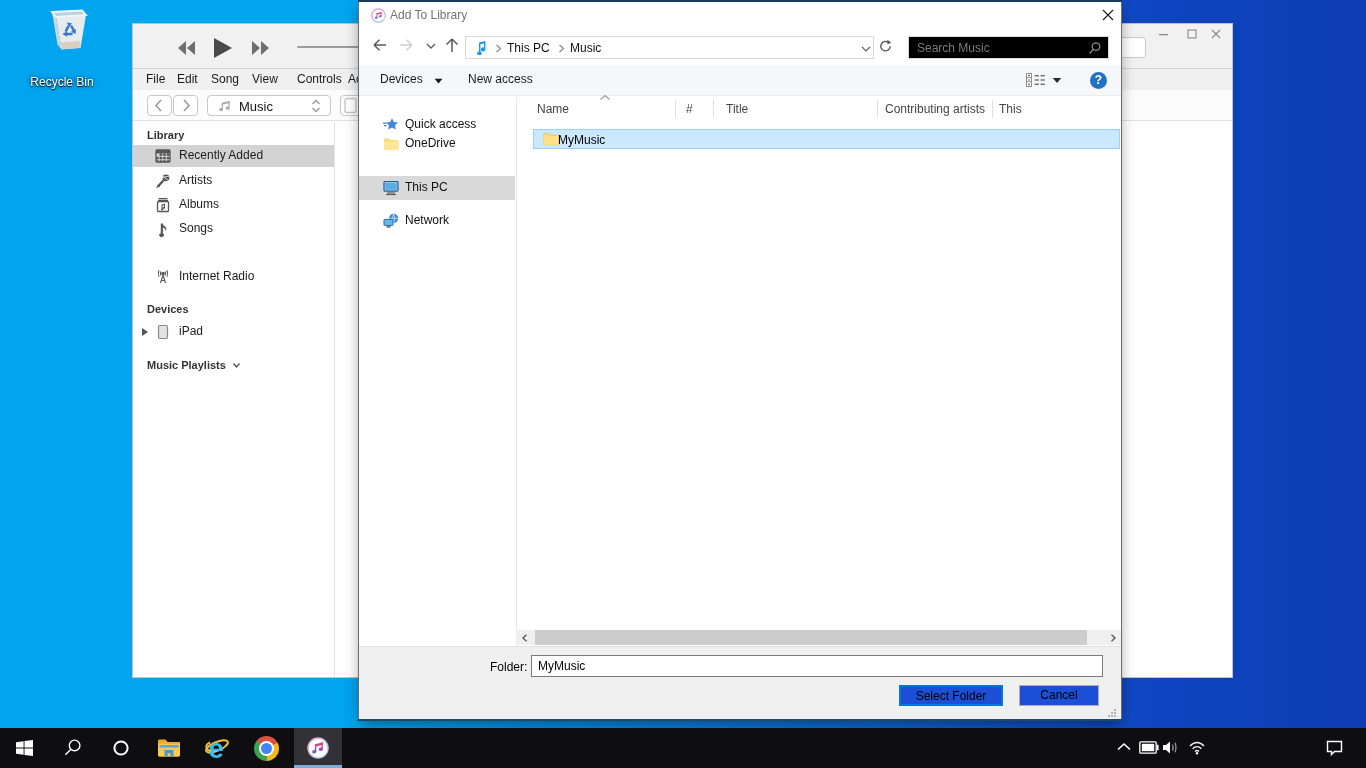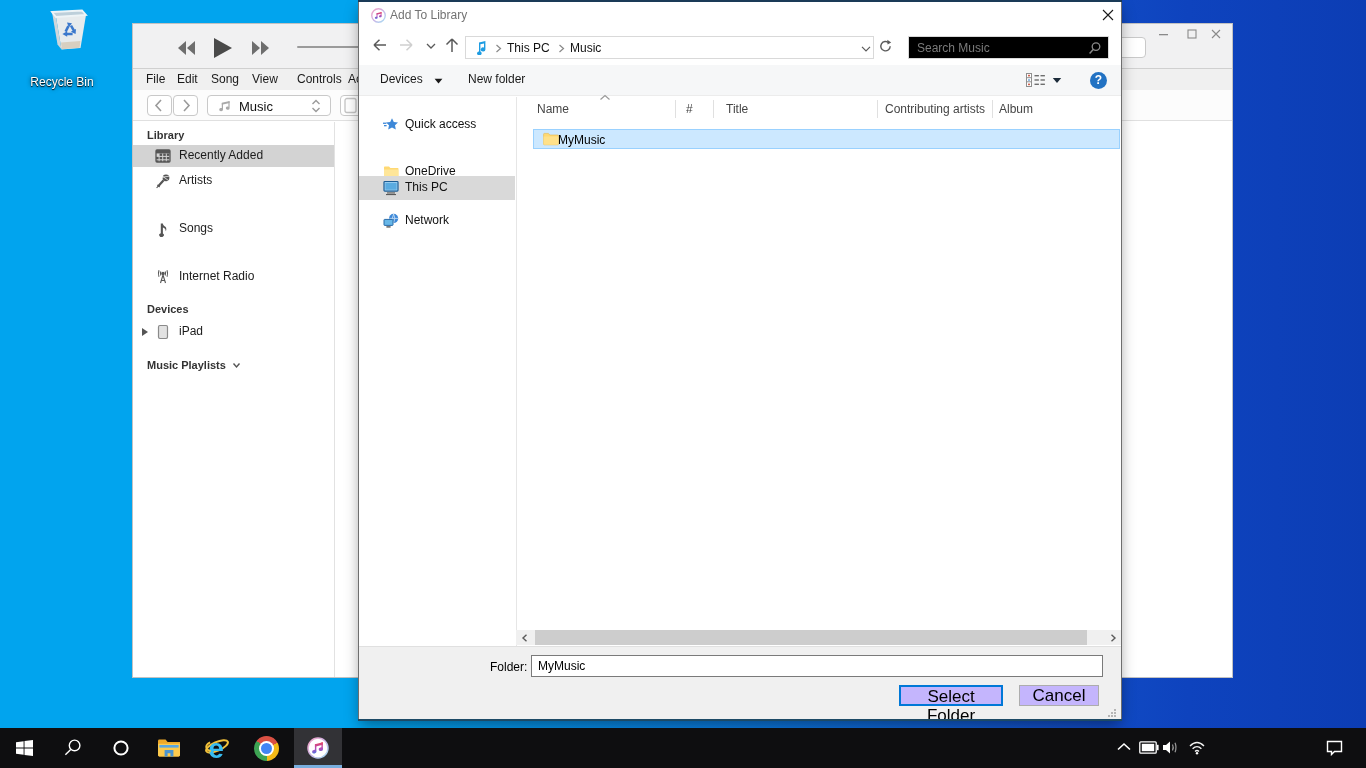--- a/index.html
+++ b/index.html
@@ -30,21 +30,21 @@
   
   #dlg { left:358px; top:0; width:764px; height:721px; background:#fff;
     box-shadow:0 6px 14px -2px rgba(0,0,0,.4); }
   #dlg .row-addr { position:absolute; left:0; top:30px; width:100%; height:31px; background:#fff; }
   #dlg .row-tool { position:absolute; left:0; top:65px; width:100%; height:31px; background:#f6f7f8; border-bottom:1px solid #ececec; }
   .navitem { position:absolute; left:0; width:157px; height:24px; font-size:12px; color:#111; }
   .navitem .txt { position:absolute; left:47px; top:4px; }
   .navic { position:absolute; left:25px; top:4px; width:16px; height:16px; }
   .hdrtxt { position:absolute; top:0; font-size:12px; color:#454545; }
   .colsep { position:absolute; top:2px; width:1px; height:18px; background:#e0e0e0; }
-  .btn { position:absolute; font-size:17px; color:#000; background:#c4b5fd; border:1px solid #adadad; text-align:center; }
+  .btn { position:absolute; font-size:12px; color:#000; background:#1d4ed8; border:1px solid #adadad; text-align:center; }
 
   
   #taskbar { left:0; top:728px; width:1366px; height:40px; background:#0e0e10; }
   .tbi { position:absolute; top:0; width:40px; height:40px; display:flex; align-items:center; justify-content:center; }
 </style>
 </head>
 <body>
 
 <svg width="0" height="0" style="position:absolute">
   <defs>
@@ -170,20 +170,29 @@
   </div>
   <div class="sb-row" style="top:146px">
     <svg class="sb-ic" viewBox="0 0 16 16">
         <circle cx="11" cy="4.8" r="3.4" fill="#555"></circle>
         <path d="M6.5 2.5 L13.5 7.5 M5.2 4.5 L14 3.2" stroke="#fff" stroke-width="0.7" fill="none"></path>
         <path d="M8.6 7.2 L3.2 13.2" stroke="#555" stroke-width="2.2"></path>
         <path d="M3.6 12.6 L1.6 15 M2.4 11.8 L4.6 14" stroke="#555" stroke-width="1.1"></path>
       </svg>
     <span class="txt">Artists</span>
   </div>
+  <div class="sb-row" style="top:170px">
+    <svg class="sb-ic" viewBox="0 0 16 16">
+        <rect x="2.5" y="4.5" width="11" height="10" rx="1" fill="none" stroke="#555" stroke-width="1.3"></rect>
+        <rect x="3.5" y="1" width="9" height="1.2" fill="#555"></rect>
+        <rect x="3" y="2.8" width="10" height="1.2" fill="#555"></rect>
+        <path d="M6.5 11.5 L6.5 7.5 L10 6.8 L10 10.8 A1.2 1 0 1 1 9 9.9 L9 8.2 L7.5 8.5 L7.5 11.4 A1.2 1 0 1 1 6.5 11.5Z" fill="#555"></path>
+      </svg>
+    <span class="txt">Albums</span>
+  </div>
   <div class="sb-row" style="top:194px">
     <svg class="sb-ic" viewBox="0 0 16 16">
         <path d="M5.8 12.2 L5.8 2.4 L7.9 2.4 C8 4.2 9.4 4.8 10.4 5.8 C11.7 7.1 11.5 9.3 10.6 10.3 C10.9 8.5 9.8 7.4 7.9 6.6 L7.9 12.5 A2.3 2 0 1 1 5.8 12.2 Z" fill="#555"></path>
       </svg>
     <span class="txt">Songs</span>
   </div>
   <div class="sb-row" style="top:242px">
     <svg class="sb-ic" viewBox="0 0 16 16">
         <g stroke="#555" fill="none" stroke-width="1.1">
           <circle cx="8" cy="4.5" r="1.2" fill="#555"></circle>
@@ -274,21 +283,21 @@
         <path d="M5.2 8.6 L1.6 12.4" stroke="#8a8a8a" stroke-width="1.5"></path>
       </svg>
     </div>
   </div>
 
   <div class="row-tool">
     <span class="abs" style="left:22px;top:7px;font-size:12px;color:#1a1a1a">Devices</span>
     <svg class="abs" style="left:76px;top:13px" width="9" height="6" viewBox="0 0 9 6">
         <polygon points="0.6,0.8 8.4,0.8 4.5,5.4" fill="#1a1a1a"></polygon>
       </svg>
-    <span class="abs" style="left:110px;top:7px;font-size:12px;color:#1a1a1a">New folder</span>
+    <span class="abs" style="left:110px;top:7px;font-size:12px;color:#1a1a1a">New access</span>
     <svg class="abs" style="left:668px;top:8px" width="20" height="14" viewBox="0 0 20 14">
       <g stroke="#8f8f8f" fill="none" stroke-width="1">
         <rect x="0.5" y="0.5" width="5" height="13" fill="#fff"></rect>
         <rect x="0.5" y="0.5" width="5" height="4.2"></rect>
           <rect x="0.5" y="8.8" width="5" height="4.7"></rect>
       </g>
       <rect x="2.2" y="1.8" width="1.6" height="1.6" fill="#c23b22"></rect>
       <rect x="2.2" y="6.2" width="1.6" height="1.6" fill="#5b9bd5"></rect>
       <rect x="2.2" y="10.6" width="1.6" height="1.6" fill="#c23b22"></rect>
       <g fill="#6e6e6e">
@@ -307,21 +316,21 @@
   </div>
 
   <div class="navitem" style="top:113px">
     <svg class="navic" viewBox="0 0 16 16">
       <path d="M9 1.2 L10.8 5 L15 5.5 L12 8.3 L12.8 12.5 L9 10.4 L5.2 12.5 L6 8.3 L3 5.5 L7.2 5 Z" fill="#3d88d8"></path>
       <rect x="0" y="5.6" width="3.4" height="1.3" fill="#3d88d8"></rect>
         <rect x="1" y="8" width="2.6" height="1.3" fill="#3d88d8"></rect>
     </svg>
     <span class="txt">Quick access</span>
   </div>
-  <div class="navitem" style="top:160px">
+  <div class="navitem" style="top:132px">
     <svg class="navic" viewBox="0 0 16 16">
       <path d="M1 3.2 Q1 2.4 1.8 2.4 L6 2.4 L7.4 4 L15 4 Q15.4 4 15.4 4.6 L15.4 13 Q15.4 13.8 14.6 13.8 L1.8 13.8 Q1 13.8 1 13 Z" fill="#ffd973"></path>
       <path d="M1 5.4 L15.4 5.4 L15.4 13 Q15.4 13.8 14.6 13.8 L1.8 13.8 Q1 13.8 1 13 Z" fill="#ffe699"></path>
     </svg>
     <span class="txt">OneDrive</span>
   </div>
   <div class="navitem" style="top:176px;background:#d9d9d9;height:24px">
     <svg class="navic" style="top:4px" viewBox="0 0 16 16">
       <rect x="1" y="1.5" width="14" height="9.6" rx="0.8" fill="#9ed0f2" stroke="#1d5d94" stroke-width="1.2"></rect>
       <rect x="2.4" y="2.9" width="11.2" height="6.8" fill="#5aabe0"></rect>
@@ -341,21 +350,21 @@
   </div>
   <div class="abs" style="left:158px;top:97px;width:1px;height:549px;background:#e6e6e6"></div>
 
   <svg class="abs" style="left:241px;top:94px" width="12" height="7" viewBox="0 0 12 7">
       <path d="M1.5 5.5 L6 1.5 L10.5 5.5" stroke="#9a9a9a" stroke-width="1.2" fill="none"></path>
     </svg>
   <span class="hdrtxt" style="left:179px;top:102px">Name</span>
   <span class="hdrtxt" style="left:328px;top:102px">#</span>
   <span class="hdrtxt" style="left:368px;top:102px">Title</span>
   <span class="hdrtxt" style="left:527px;top:102px">Contributing artists</span>
-  <span class="hdrtxt" style="left:641px;top:102px">Album</span>
+  <span class="hdrtxt" style="left:641px;top:102px">This</span>
   <div class="colsep" style="left:317px;top:100px"></div>
   <div class="colsep" style="left:355px;top:100px"></div>
   <div class="colsep" style="left:519px;top:100px"></div>
   <div class="colsep" style="left:634px;top:100px"></div>
 
   <div class="abs" style="left:175px;top:129px;width:587px;height:20px;background:#cce8ff;border:1px solid #99d1ff">
     <svg class="abs" style="left:9px;top:2px" width="16" height="14" viewBox="0 0 16 14">
       <path d="M0.6 2.2 Q0.6 1.4 1.4 1.4 L5.4 1.4 L6.8 3 L14.8 3 Q15.4 3 15.4 3.6 L15.4 12 Q15.4 12.8 14.6 12.8 L1.4 12.8 Q0.6 12.8 0.6 12 Z" fill="#ffd973" stroke="#e4b74d" stroke-width="0.6"></path>
       <path d="M0.6 4.4 L15.4 4.4 L15.4 12 Q15.4 12.8 14.6 12.8 L1.4 12.8 Q0.6 12.8 0.6 12 Z" fill="#ffe18a"></path>
     </svg>

